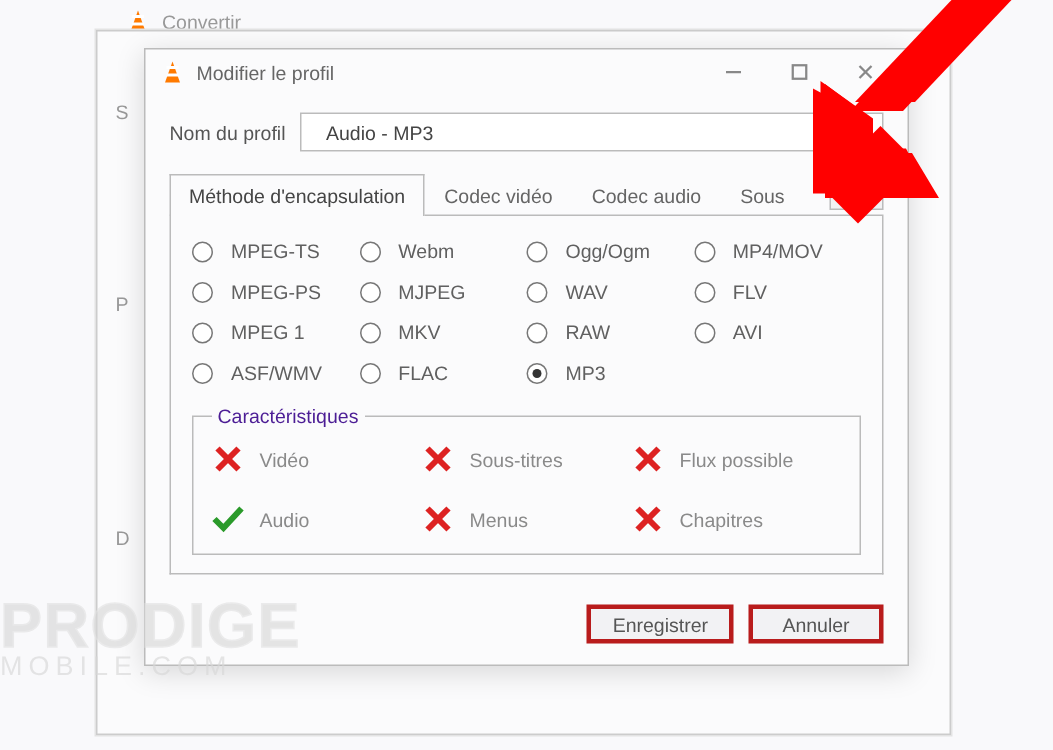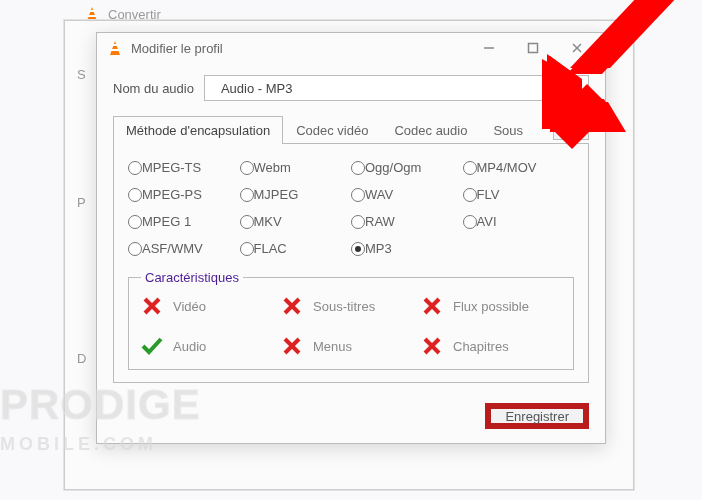--- a/index.html
+++ b/index.html
@@ -112,21 +112,21 @@
     padding: 16px 14px 12px 14px;
     background:#fbfbfc;
   }
 
   .radio-grid {
     display:grid;
     grid-template-columns: repeat(4, 1fr);
     row-gap:12px;
     margin-bottom:14px;
   }
-  .r { display:flex; align-items:center; gap:0; color:#606060; }
+  .r { display:flex; align-items:center; gap:12px; color:#606060; }
   .r .radio{
     width:14px; height:14px; border:1px solid #777; border-radius:50%;
     display:inline-flex; align-items:center; justify-content:center;
     background:#fff;
   }
   .r.checked .radio::after{
     content:""; width:6px; height:6px; background:#333; border-radius:50%;
   }
 
   fieldset.carac {
@@ -145,21 +145,21 @@
   .feat { display:flex; align-items:center; gap:10px; color:#8a8a8a; font-size:13px;}
   .mark { width:22px; height:22px; display:flex; align-items:center; justify-content:center;}
   .mark svg{display:block;}
 
   .actions {
     display:flex; justify-content:flex-end; gap:10px;
     padding: 10px 16px 0 16px;
   }
   .btn {
     min-width:90px; height:26px;
-    border:6px solid #b91c1c; background:#f2f2f4;
+    border:3px solid #b91c1c; background:#f2f2f4;
     color:#555; font:inherit;
     padding:0 14px;
   }
 
   
   .arrow {
     position:absolute;
     right: 20px; top: -6px;
     width:170px; height:160px;
     pointer-events:none;
@@ -174,23 +174,23 @@
     opacity:.65;
     line-height:.85;
     letter-spacing:1px;
     pointer-events:none;
   }
   .wm .l1{
     font-size:42px; font-weight:900;
     -webkit-text-stroke: 1px #e2e2e2;
   }
   .wm .l2{
-    font-size:18px; font-weight:700;
+    font-size:18px; font-weight:400;
     letter-spacing:4px;
-    margin-top:14px;
+    margin-top:2px;
   }
 </style>
 </head>
 <body>
 
 <div class="parent-title-row">
   <span class="vlc-icon"></span>
   <span>Convertir</span>
 </div>
 <div class="bg-window">
@@ -224,21 +224,21 @@
         <svg width="12" height="12">
             <line x1="2" y1="2" x2="10" y2="10" stroke-width="1.5"></line>
             <line x1="10" y1="2" x2="2" y2="10" stroke-width="1.5"></line>
           </svg>
       </div>
     </div>
   </div>
 
   <div class="body">
     <div class="row-name">
-      <label>Nom du audio</label>
+      <label>Nom du profil</label>
       <input type="text" value="Audio - MP3" style="">
     </div>
 
     <div class="tabbar">
       <div class="tab active"><span>Méthode d'encapsulation</span></div>
       <div class="tab"><span>Codec vidéo</span></div>
       <div class="tab"><span>Codec audio</span></div>
       <div class="tab"><span>Sous</span></div>
       <div class="tab-nav">
         <span>◂</span>
@@ -370,20 +370,21 @@
               </span>
             <span>Chapitres</span>
           </div>
         </div>
       </fieldset>
     </div>
   </div>
 
   <div class="actions">
     <button class="btn">Enregistrer</button>
+    <button class="btn">Annuler</button>
   </div>
 </div>
 
 <svg class="arrow" viewBox="0 0 170 160">
   <g fill="#ff0000">
     <polygon points="165,0 130,0 55,80 90,80"></polygon>
     <polygon points="35,60 35,130 105,130 92,105 70,105 70,85"></polygon>
     <polygon points="35,130 75,90 100,115 60,155"></polygon>
     <polygon points="30,65 30,135 100,135 85,108 58,108 58,80" fill="#ff0000"></polygon>
 

